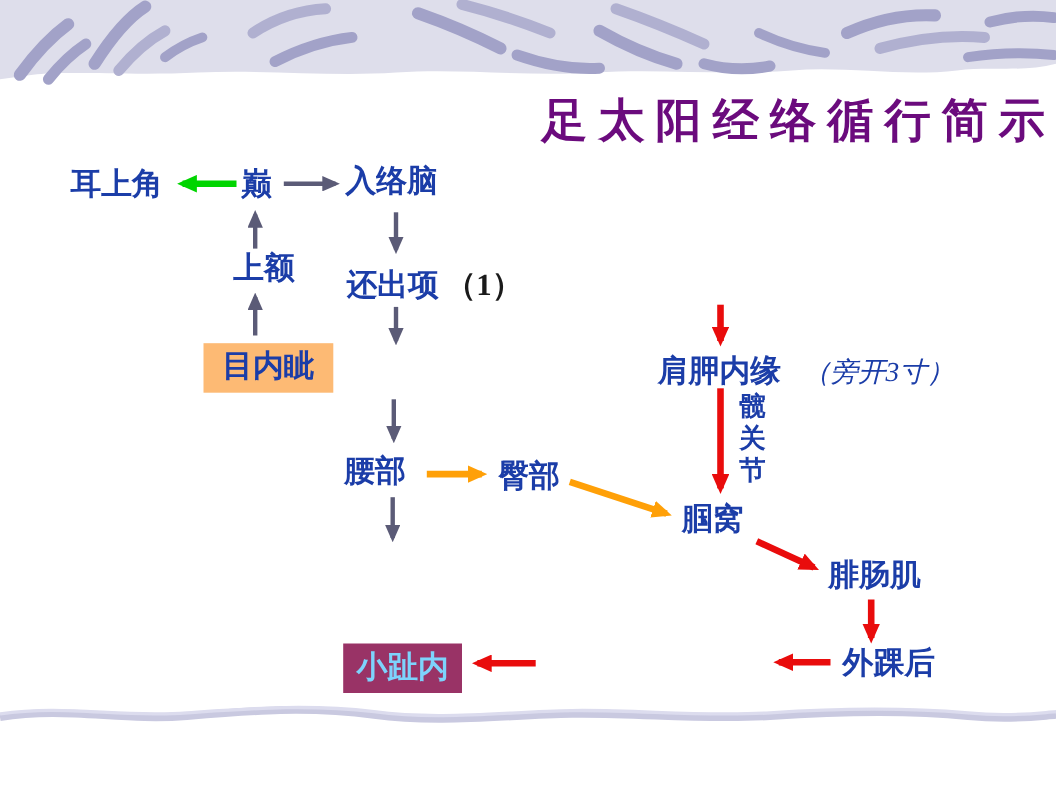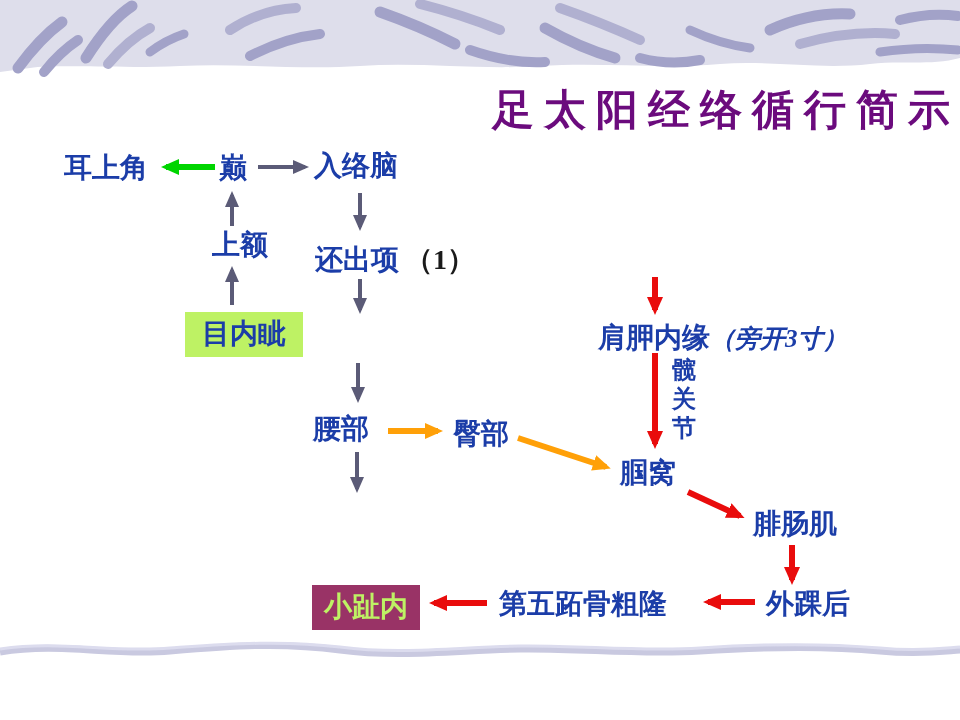--- a/index.html
+++ b/index.html
@@ -13,28 +13,28 @@
   .title{
     position:absolute;left:0;top:82px;width:960px;text-align:right;
     font-size:42px;font-weight:bold;letter-spacing:10px;color:#6b0b7d;
   }
   .node{
     position:absolute;font-size:28px;font-weight:bold;color:#1b3da8;
     white-space:nowrap;line-height:1.15;
   }
   .num-black{color:#1a1a1a;margin-left:6px;}
   .num-red{color:#e90c0c;margin-right:10px;}
-  .note{font-size:25px;font-style:italic;font-weight:bold;}
+  .note{font-size:25px;font-style:italic;font-weight:normal;margin-left:20px;}
   .box-yellow{
-    left:185px;top:312px;width:118px;height:45px;background:#bef264;
+    left:185px;top:312px;width:118px;height:45px;background:#fdba74;
     display:flex;align-items:center;justify-content:center;
   }
   .box-maroon{
     left:312px;top:585px;width:108px;height:45px;background:#993366;
-    color:#bef264;display:flex;align-items:center;justify-content:center;
+    color:#7dd3fc;display:flex;align-items:center;justify-content:center;
   }
   .vertical{
     left:670px;top:356px;width:26px;font-size:24px;line-height:29px;
     white-space:normal;word-break:break-all;text-align:right;
   }
   .arrows{position:absolute;left:0;top:0;pointer-events:none;}
 </style>
 </head>
 <body>
 
@@ -133,19 +133,18 @@
 
   <div class="node vertical">髋关节</div>
 
   <div class="node" style="left:313px;top:413px">腰部</div>
   <div class="node" style="left:453px;top:418px">臀部</div>
   <div class="node" style="left:620px;top:457px">腘窝</div>
 
   <div class="node" style="left:753px;top:508px">腓肠肌</div>
 
   <div class="node" style="left:766px;top:588px">外踝后</div>
-  <div class="node" style="left:499px;top:588px">第五跖骨粗隆</div>
 
   <div class="node box-maroon">
     <span>小趾内</span>
   </div>
 
 </div>
 
 </body></html>

